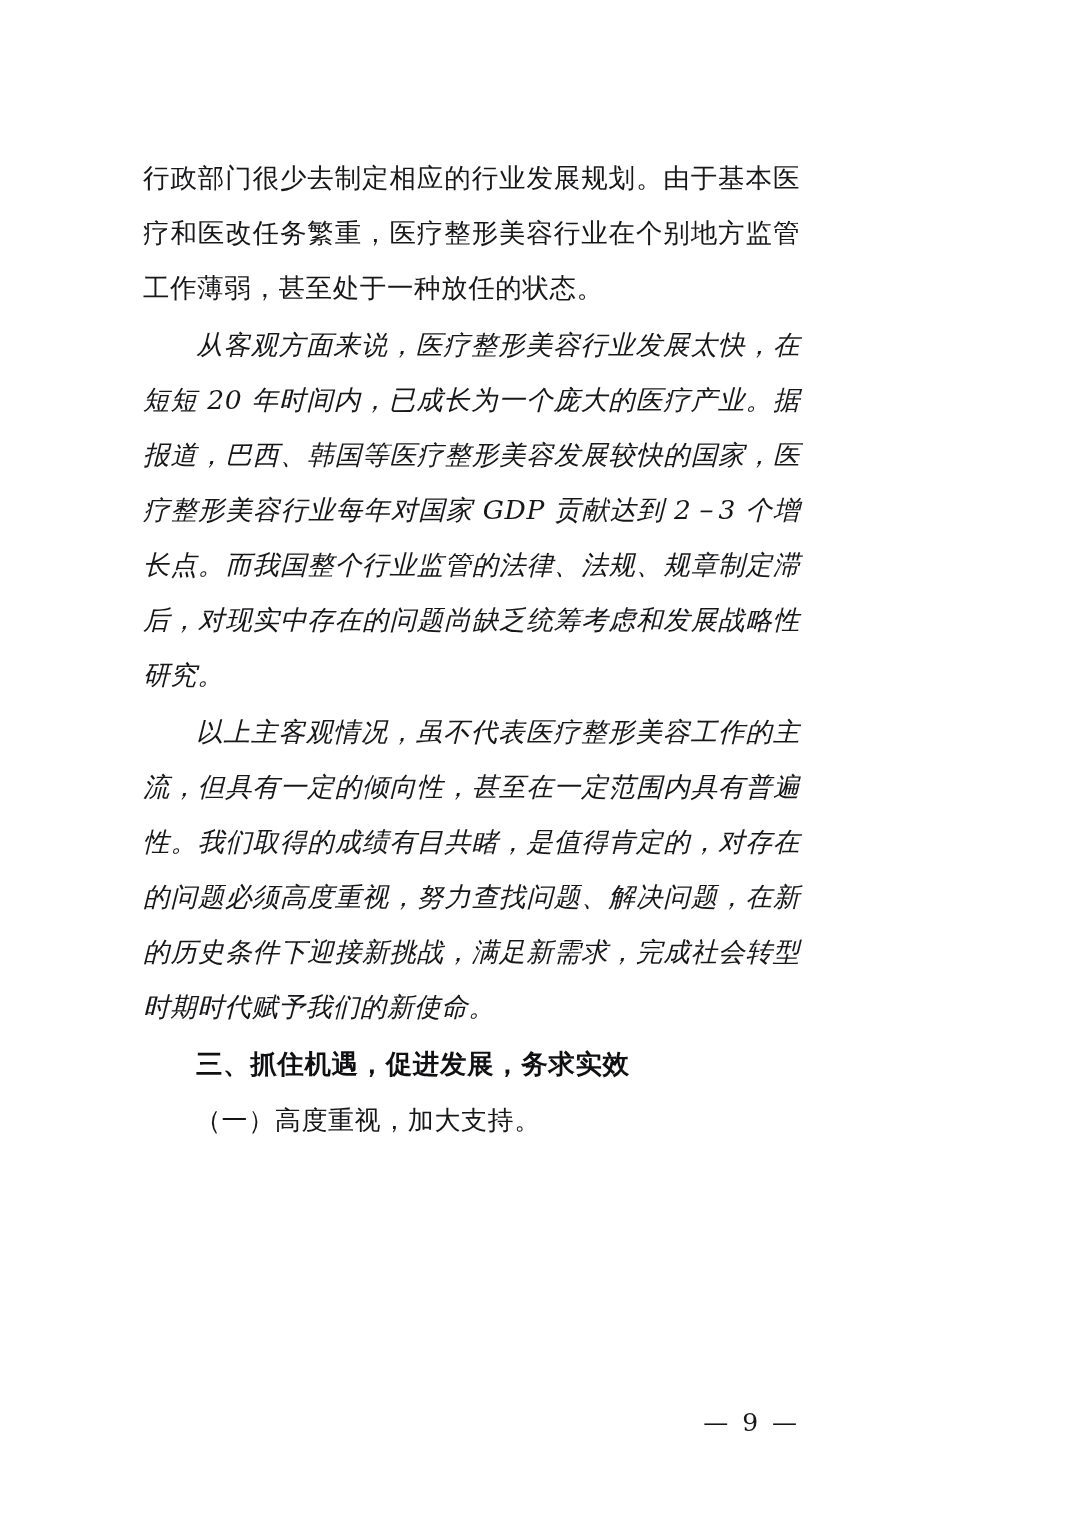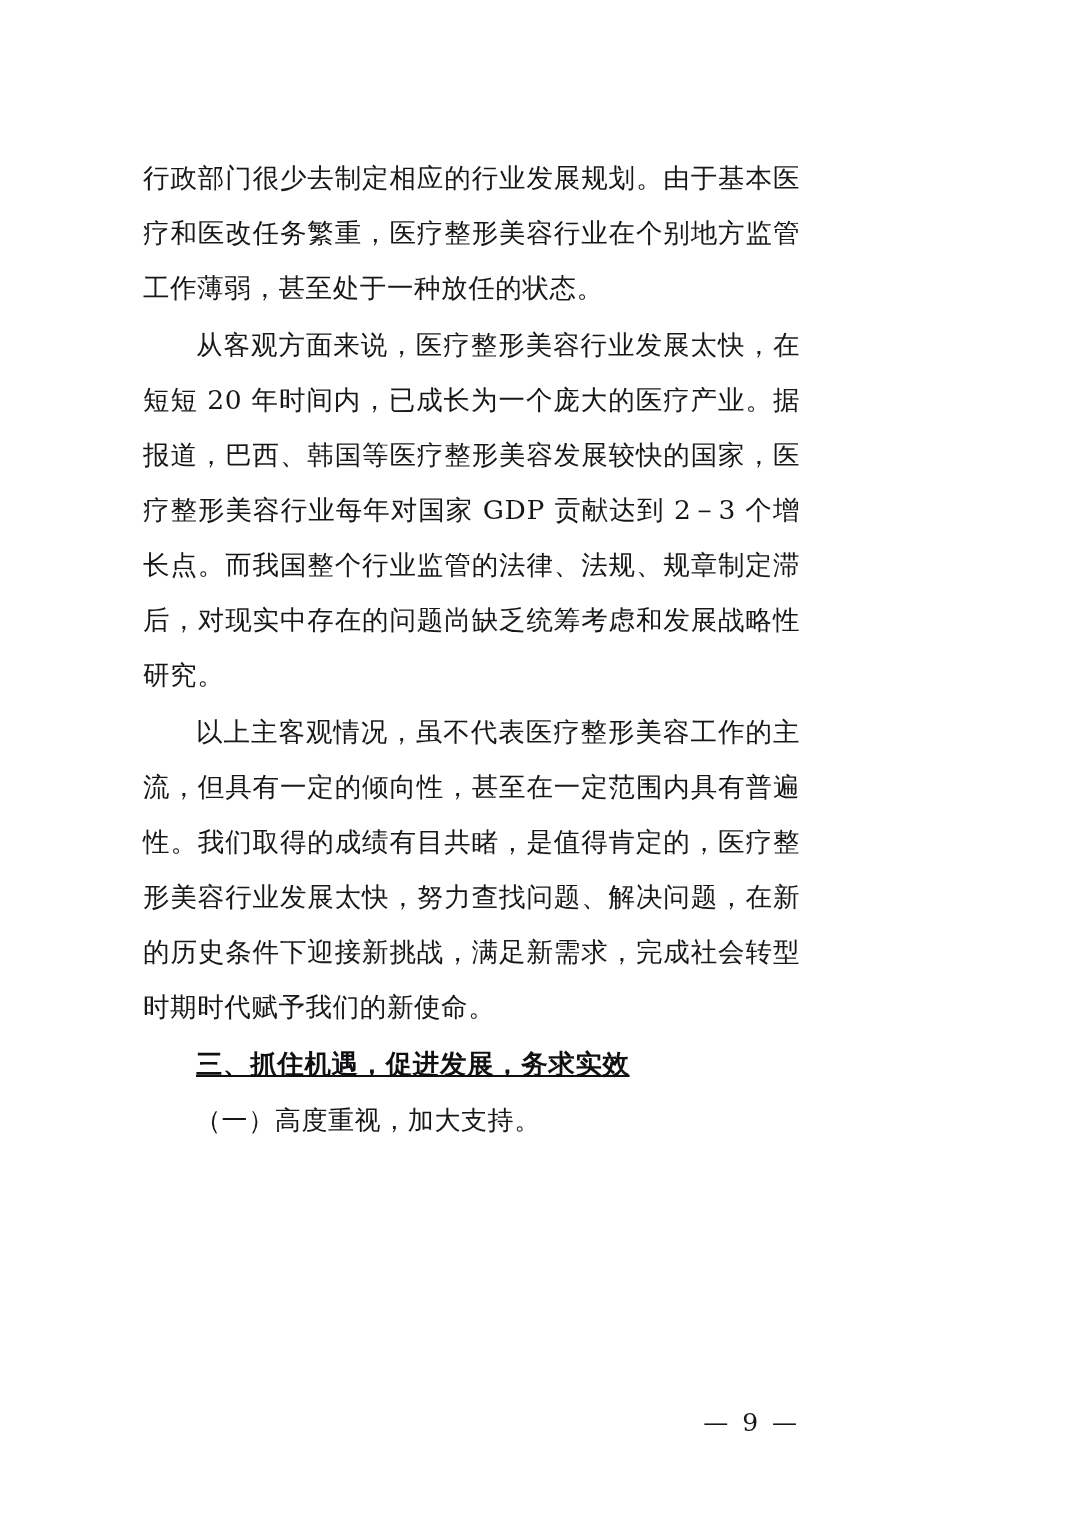--- a/index.html
+++ b/index.html
@@ -31,31 +31,31 @@
     margin: 0 0 2px 0;
     font-size: 26.5px;
     line-height: 55px;
     letter-spacing: 0.6px;
     text-align: justify;
     text-justify: inter-character;
     color: #17171a;
   }
   p.indent {
     text-indent: 2em;
+    font-style: italic;
   }
   p.heading {
     margin: 0 0 2px 0;
     font-size: 26.5px;
     line-height: 55px;
     letter-spacing: 0.6px;
     font-weight: bold;
     text-indent: 2em;
     color: #101013;
     font-family: "DejaVu Sans", "Liberation Sans", sans-serif;
-    text-decoration: underline;
   }
   p.subheading {
     margin: 0 0 2px 0;
     font-size: 26px;
     line-height: 55px;
     letter-spacing: 0.6px;
     text-indent: 2em;
     color: #17171a;
   }
   .page-number {
@@ -68,18 +68,18 @@
     font-family: "DejaVu Serif", "Liberation Serif", serif;
   }
 </style>
 </head>
 <body>
 
 <div class="page">
   <div class="doc-body">
     <p class="para">行政部门很少去制定相应的行业发展规划。由于基本医疗和医改任务繁重，医疗整形美容行业在个别地方监管工作薄弱，甚至处于一种放任的状态。</p>
     <p class="para indent">从客观方面来说，医疗整形美容行业发展太快，在短短 20 年时间内，已成长为一个庞大的医疗产业。据报道，巴西、韩国等医疗整形美容发展较快的国家，医疗整形美容行业每年对国家 GDP 贡献达到 2－3 个增长点。而我国整个行业监管的法律、法规、规章制定滞后，对现实中存在的问题尚缺乏统筹考虑和发展战略性研究。</p>
-    <p class="para indent">以上主客观情况，虽不代表医疗整形美容工作的主流，但具有一定的倾向性，甚至在一定范围内具有普遍性。我们取得的成绩有目共睹，是值得肯定的，医疗整形美容行业发展太快，努力查找问题、解决问题，在新的历史条件下迎接新挑战，满足新需求，完成社会转型时期时代赋予我们的新使命。</p>
+    <p class="para indent">以上主客观情况，虽不代表医疗整形美容工作的主流，但具有一定的倾向性，甚至在一定范围内具有普遍性。我们取得的成绩有目共睹，是值得肯定的，对存在的问题必须高度重视，努力查找问题、解决问题，在新的历史条件下迎接新挑战，满足新需求，完成社会转型时期时代赋予我们的新使命。</p>
     <p class="heading">三、抓住机遇，促进发展，务求实效</p>
     <p class="subheading">（一）高度重视，加大支持。</p>
   </div>
   <div class="page-number">— 9 —</div>
 </div>
 
 </body></html>

